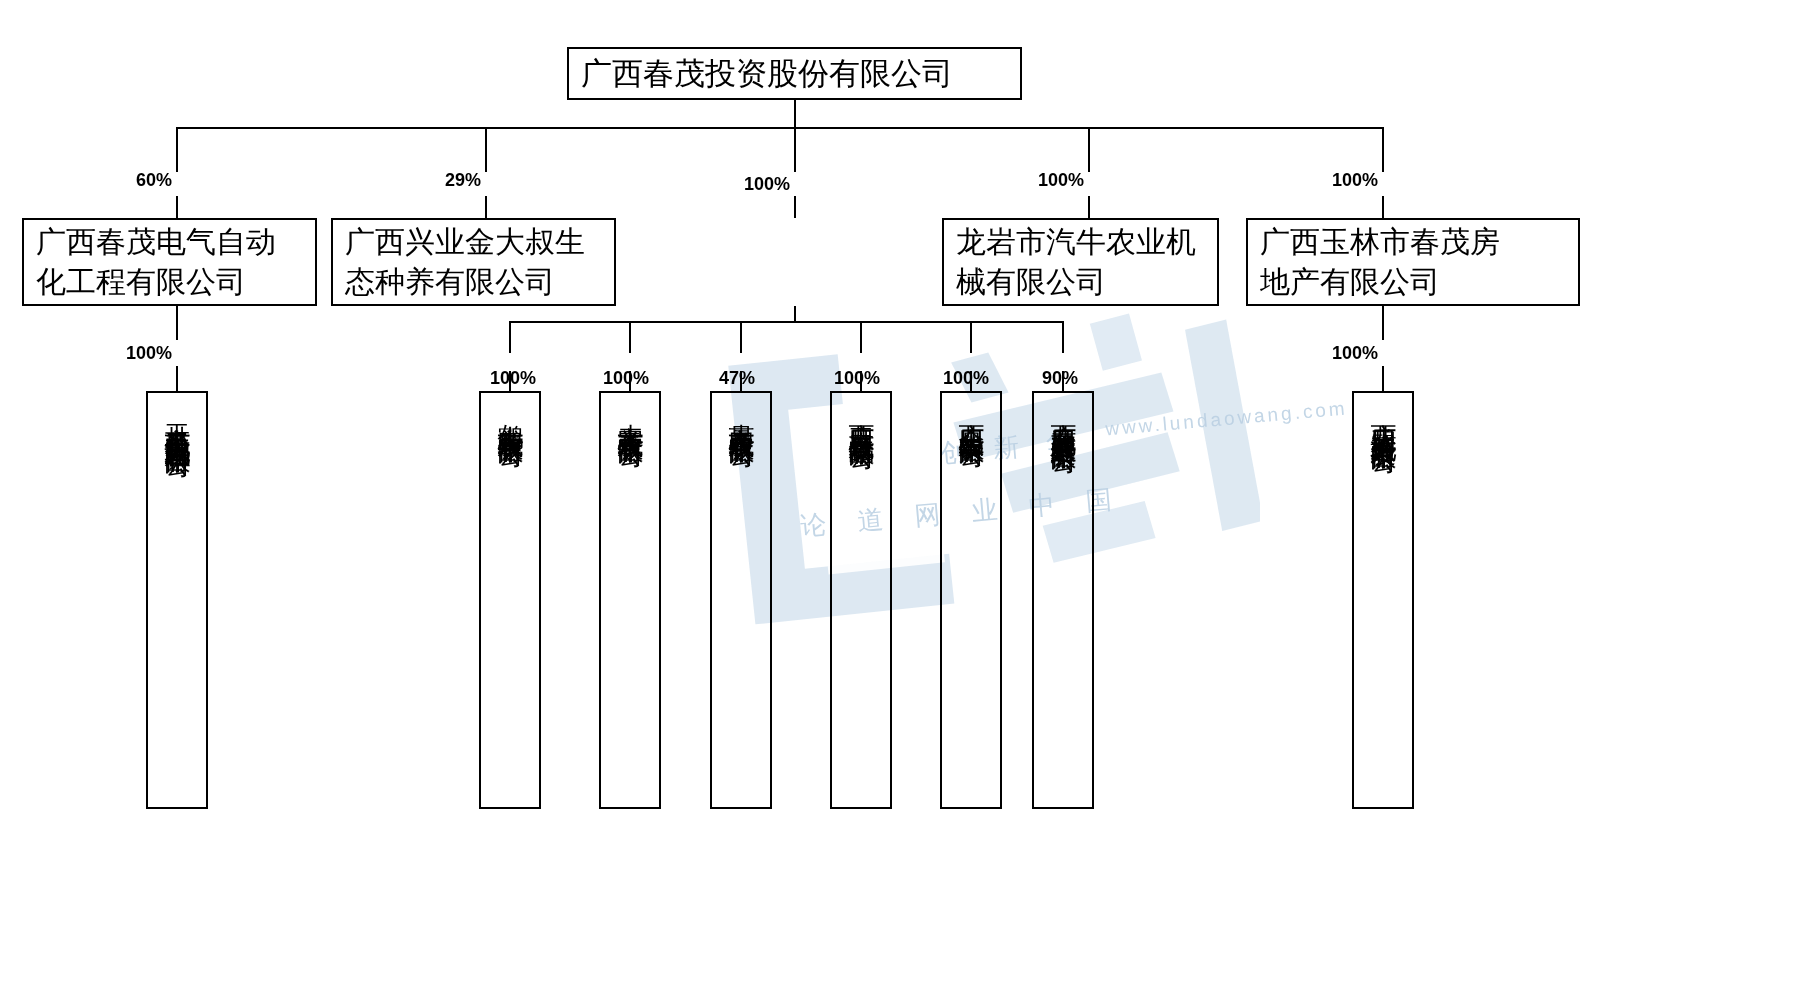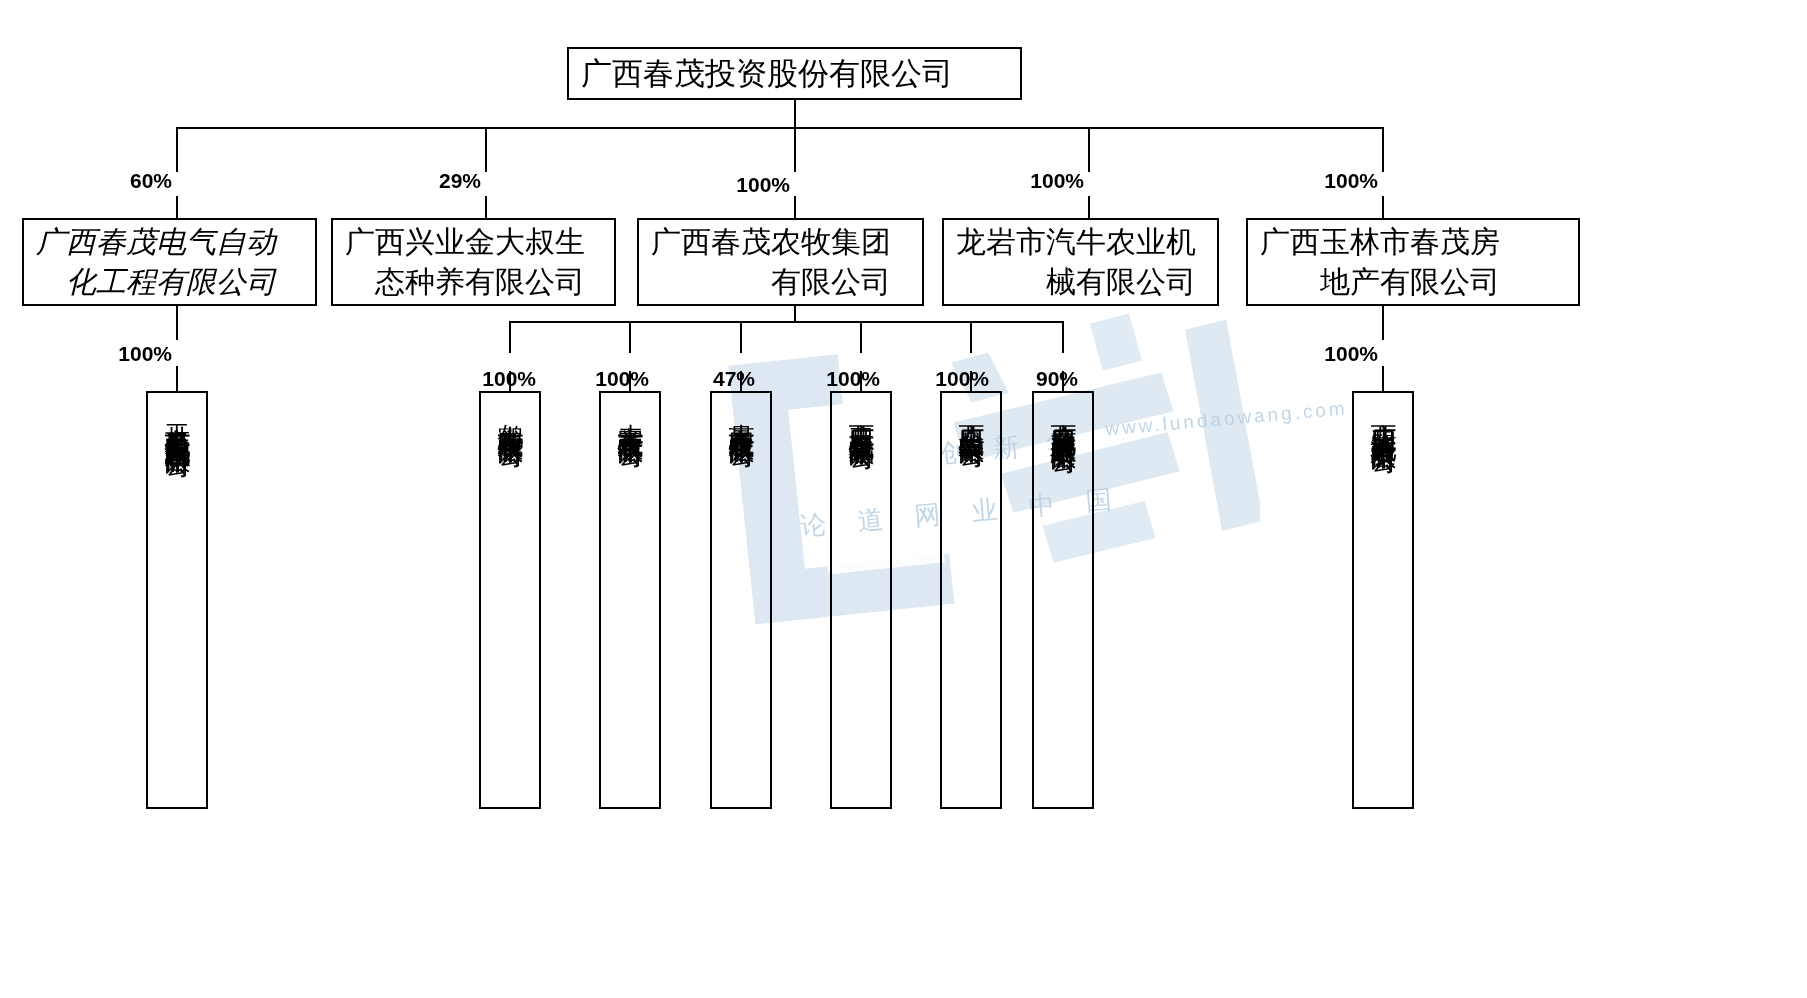--- a/index.html
+++ b/index.html
@@ -90,21 +90,21 @@
 
   
   .node-h {
     display: flex;
     align-items: center;
     padding: 4px 8px 4px 12px;
   }
   .node-h .node-label {
     font-size: 30px;
     line-height: 40px;
-    text-align: right;
+    text-align: left;
   }
   .node-root .node-label {
     font-size: 31px;
     line-height: 42px;
   }
 
   
   .node-v {
     display: flex;
     justify-content: center;
@@ -117,21 +117,21 @@
     text-orientation: upright;
     letter-spacing: 2px;
     white-space: nowrap;
   }
 
   
   .pct {
     position: absolute;
     z-index: 3;
     font-family: "Liberation Sans", sans-serif;
-    font-size: 21px;
+    font-size: 18px;
     line-height: 21px;
     font-weight: bold;
     text-align: right;
     white-space: nowrap;
     transform: translateX(-100%);
     padding-right: 4px;
   }
 
   
   .page-artifact {
@@ -189,31 +189,27 @@
   <div class="line line-v" style="left:794px; top:196px; height:22px;"></div>
   <div class="line line-v" style="left:1088px; top:196px; height:22px;"></div>
   <div class="line line-v" style="left:1382px; top:196px; height:22px;"></div>
 
   <div class="pct" style="left:176px; top:170px;">60%</div>
   <div class="pct" style="left:485px; top:170px;">29%</div>
   <div class="pct" style="left:794px; top:174px;">100%</div>
   <div class="pct" style="left:1088px; top:170px;">100%</div>
   <div class="pct" style="left:1382px; top:170px;">100%</div>
 
-  <div class="node node-h" style="left:22px; top:218px; width:295px; height:88px;font-style:italic;">
+  <div class="node node-h" style="left:22px; top:218px; width:295px; height:88px;">
     <span class="node-label">广西春茂电气自动
 化工程有限公司</span>
   </div>
   <div class="node node-h" style="left:331px; top:218px; width:285px; height:88px;">
     <span class="node-label">广西兴业金大叔生
 态种养有限公司</span>
-  </div>
-  <div class="node node-h" style="left:637px; top:218px; width:287px; height:88px;">
-    <span class="node-label">广西春茂农牧集团
-有限公司</span>
   </div>
   <div class="node node-h" style="left:942px; top:218px; width:277px; height:88px;">
     <span class="node-label">龙岩市汽牛农业机
 械有限公司</span>
   </div>
   <div class="node node-h" style="left:1246px; top:218px; width:334px; height:88px;">
     <span class="node-label">广西玉林市春茂房
 地产有限公司</span>
   </div>
 

